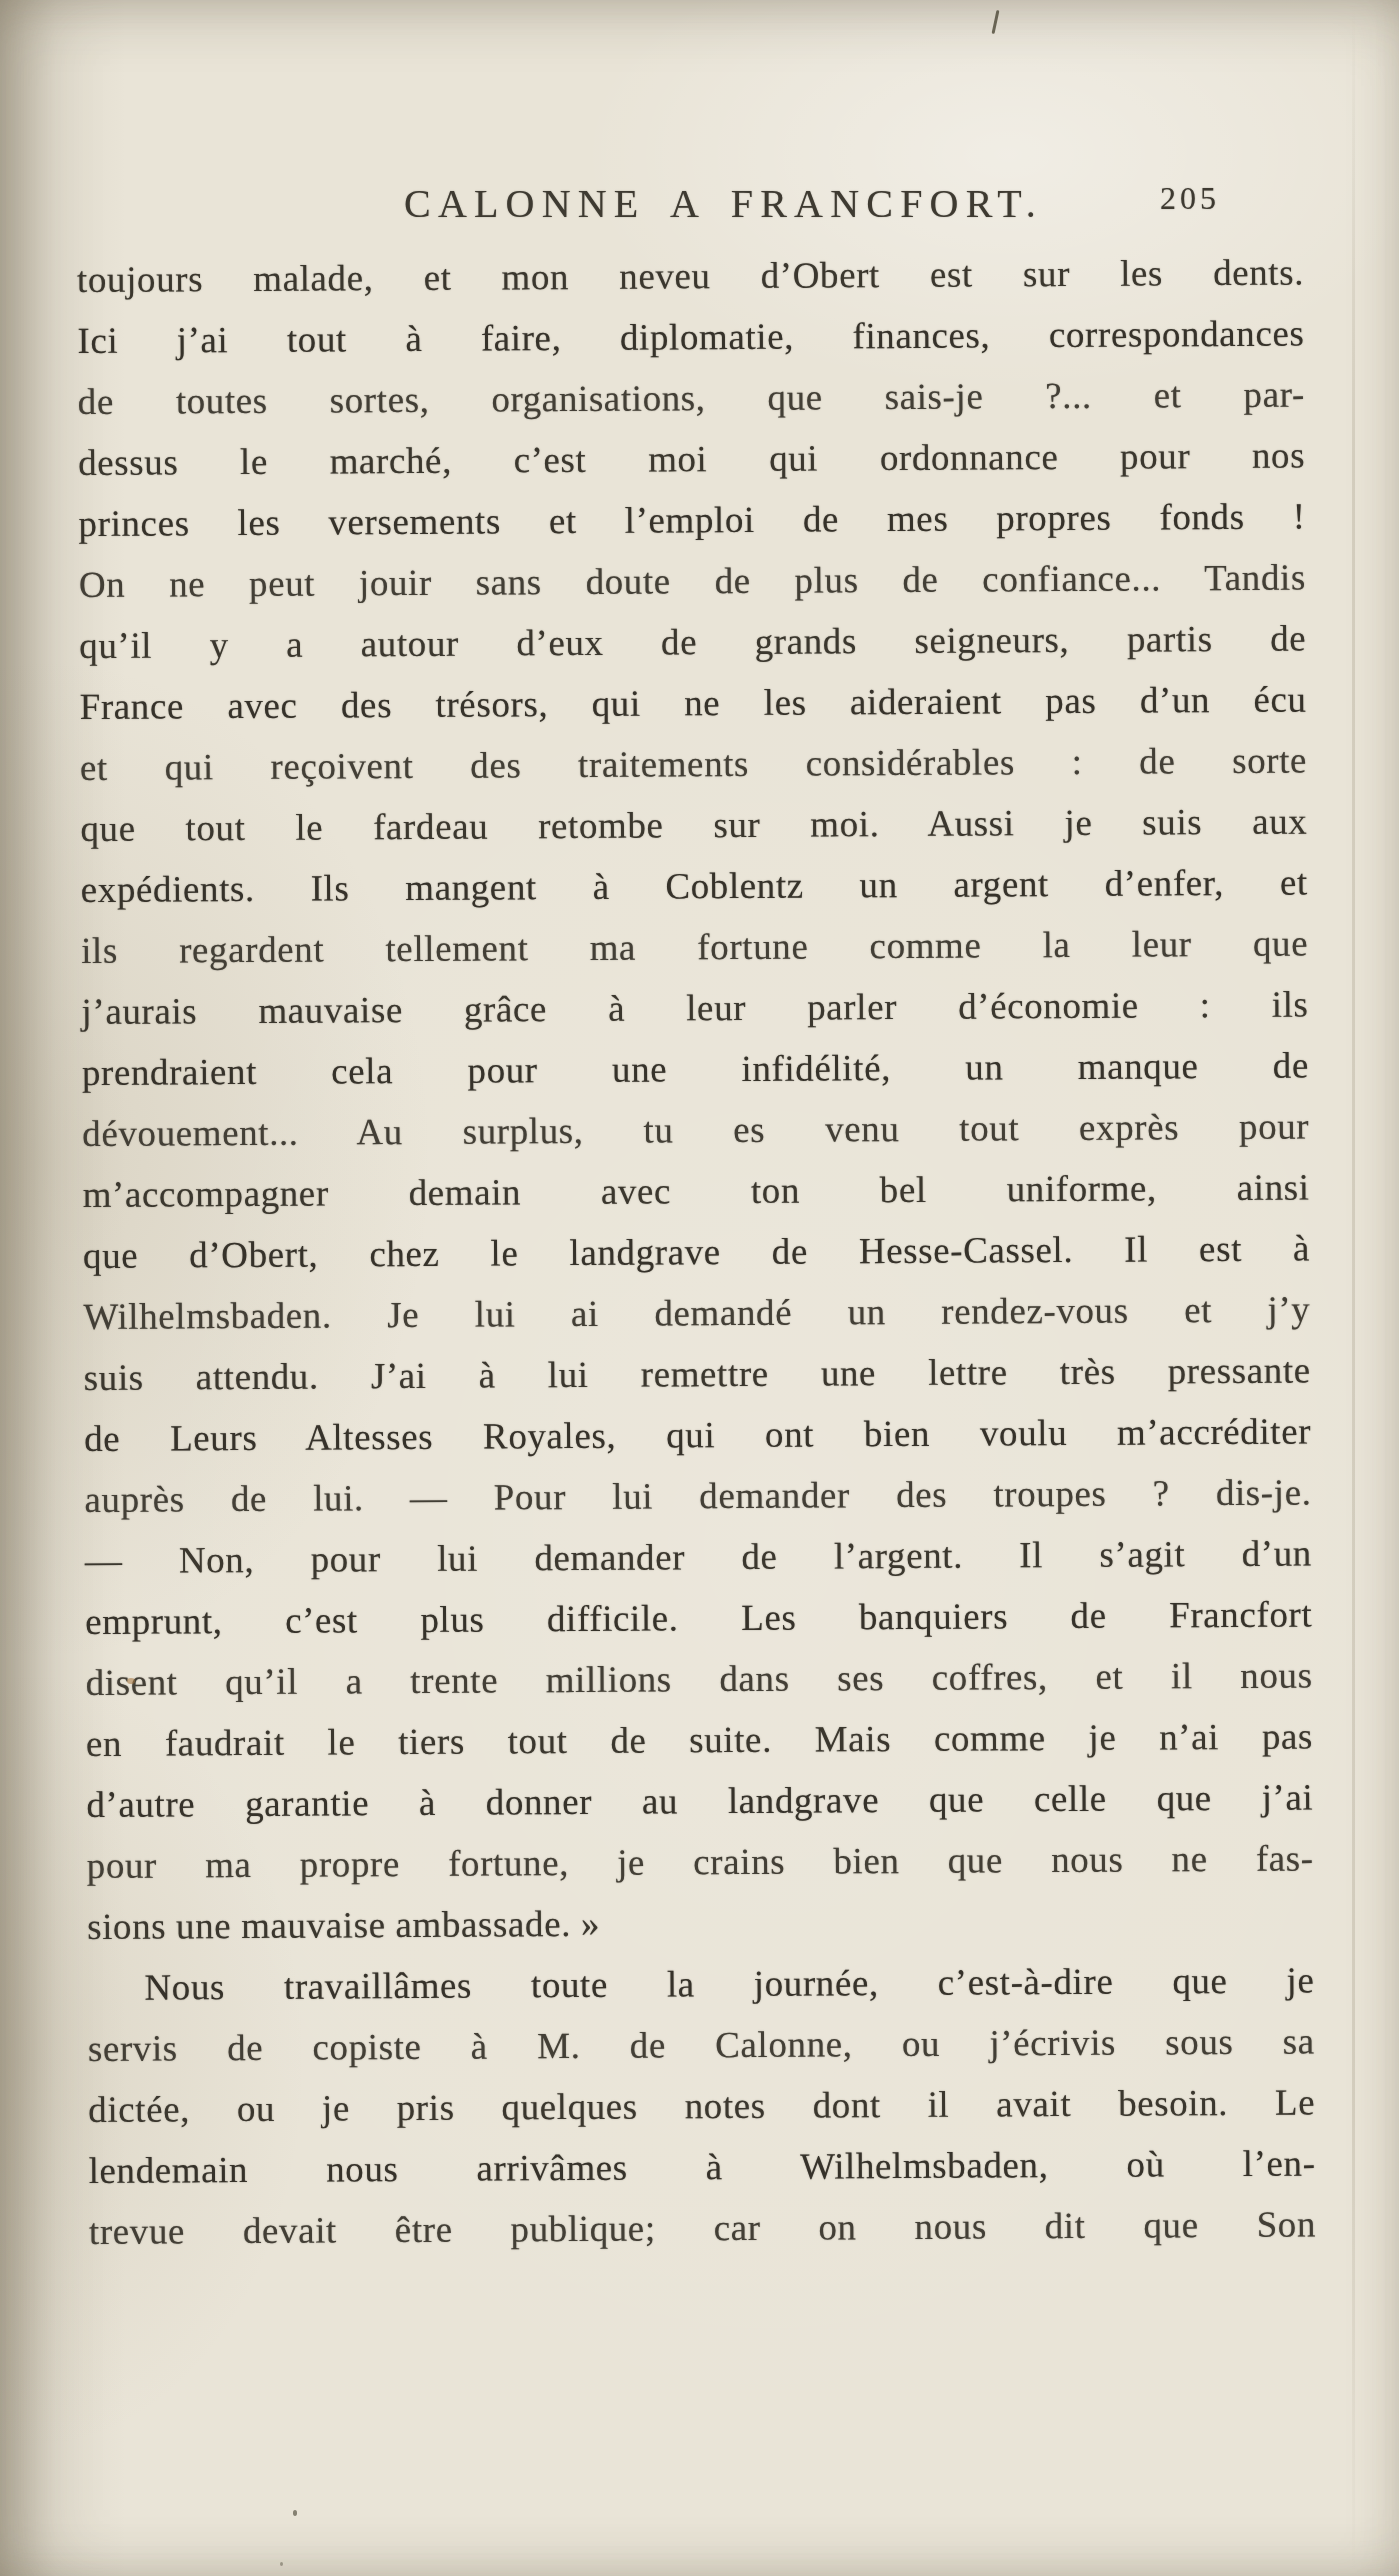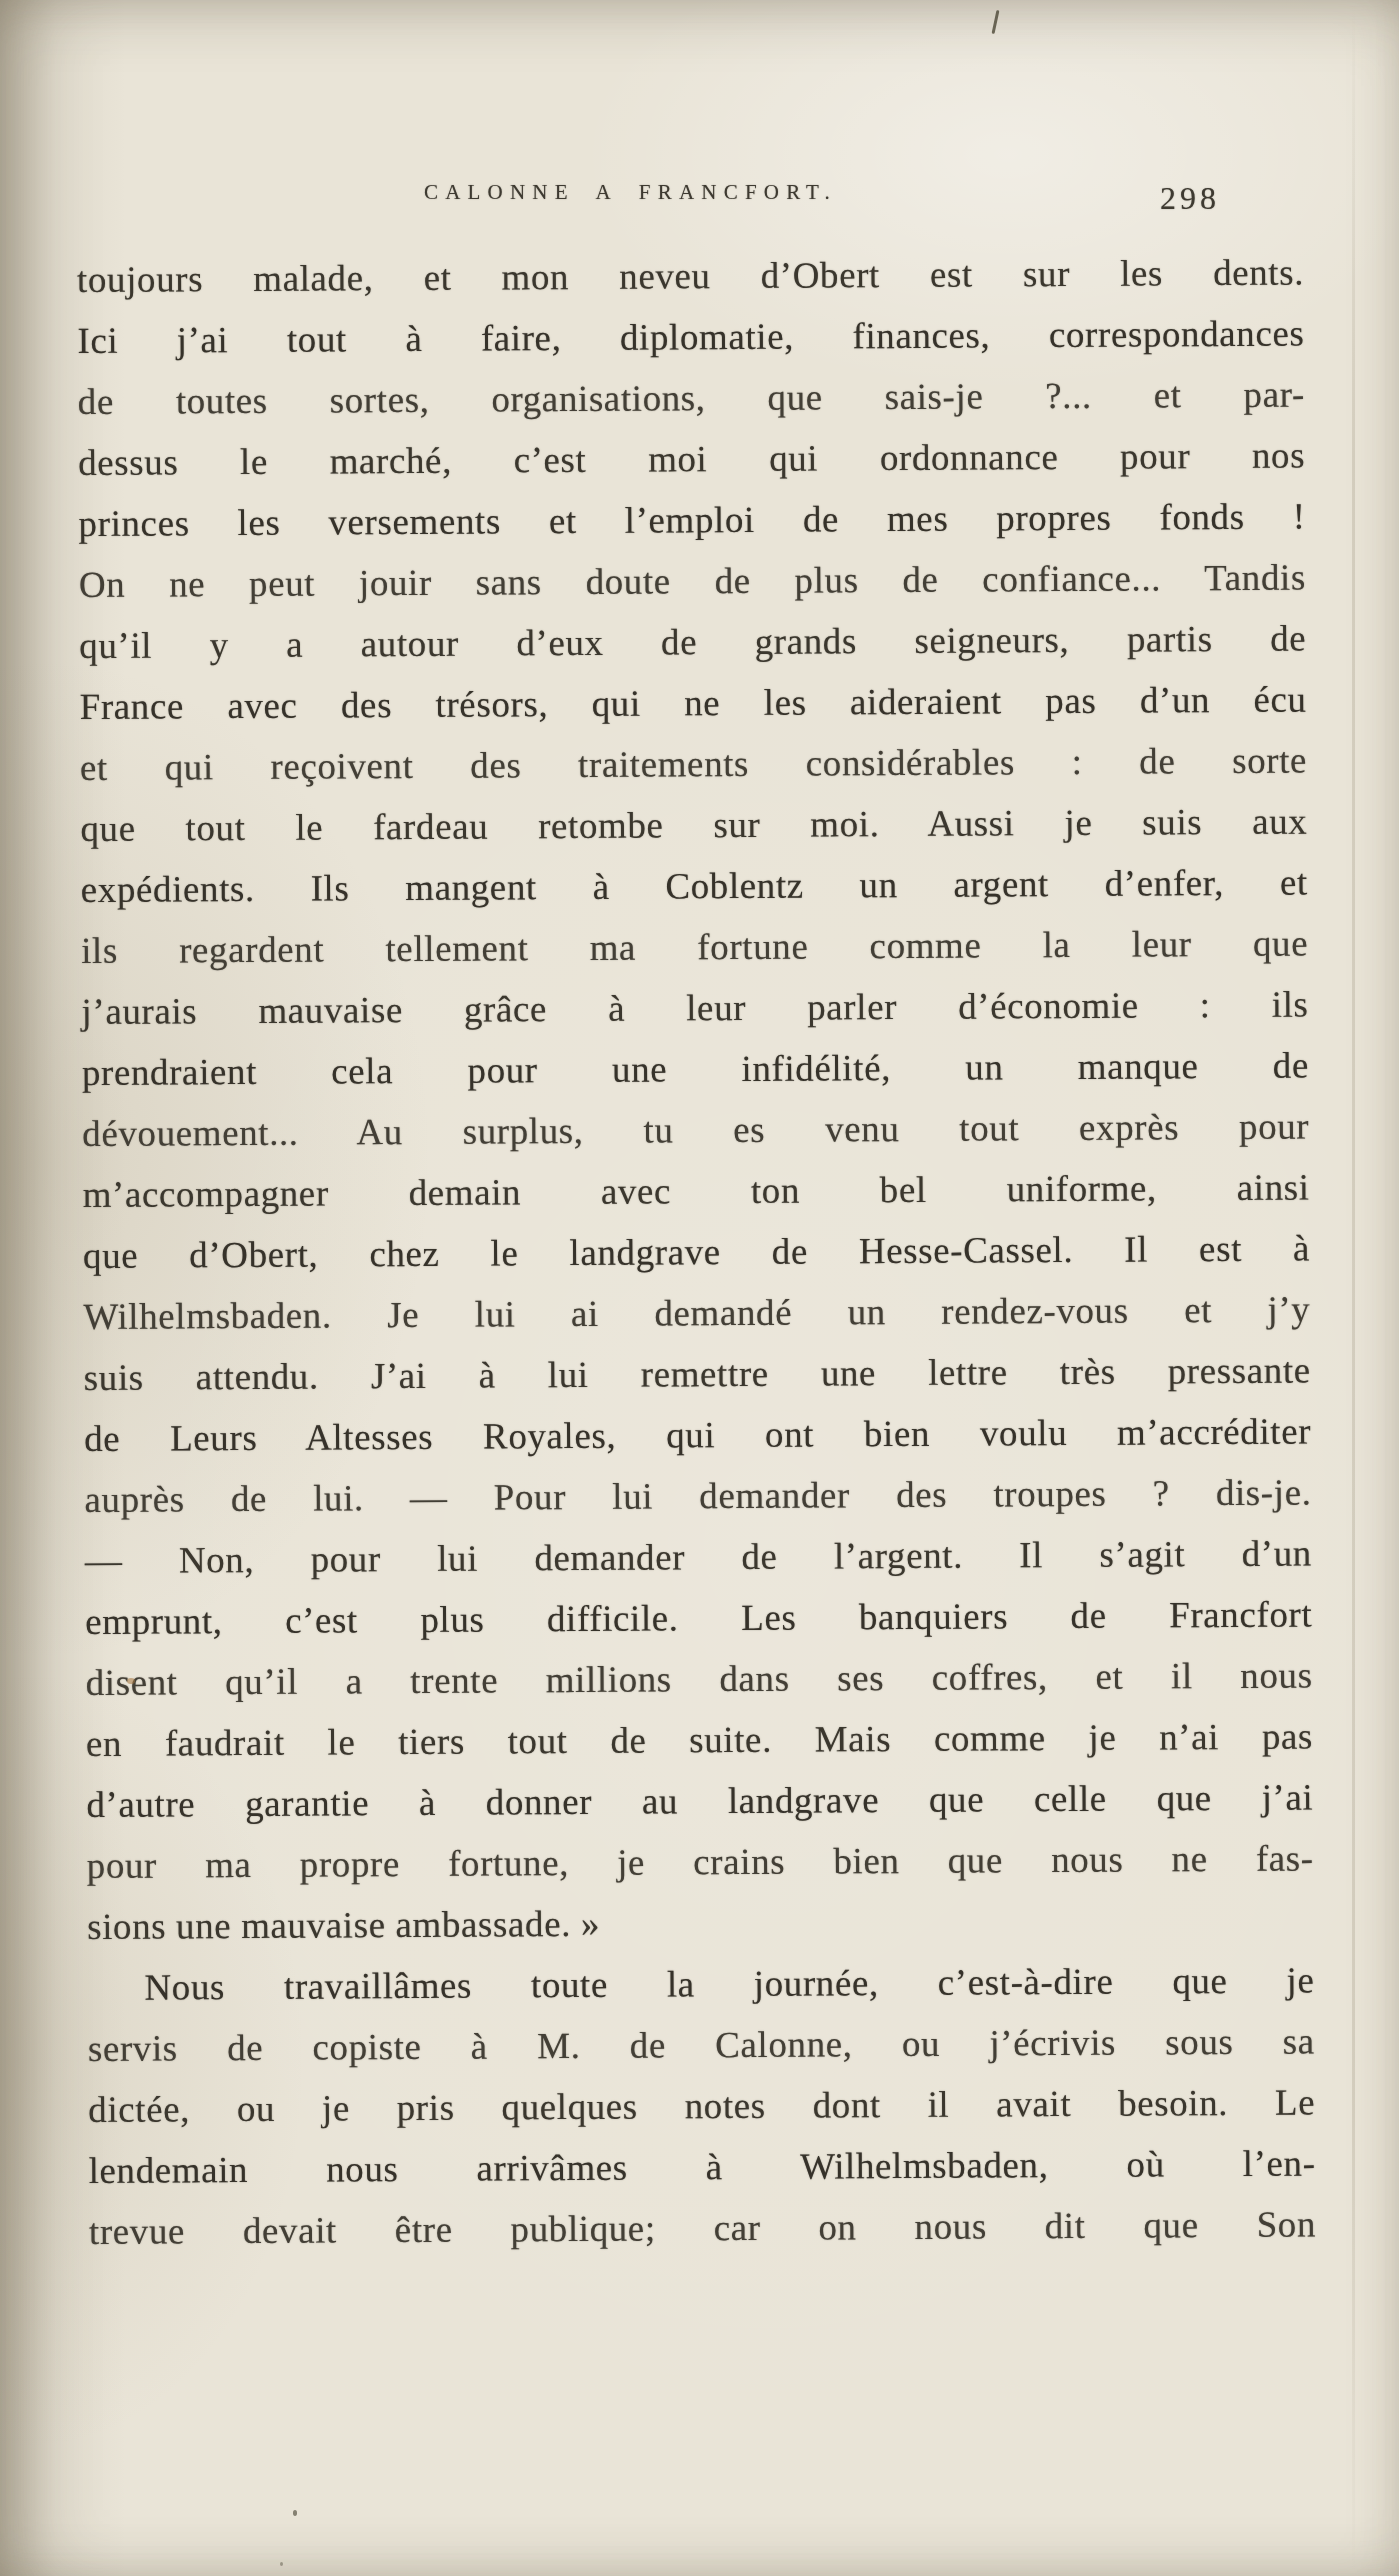--- a/index.html
+++ b/index.html
@@ -20,22 +20,22 @@
     box-shadow:
       inset 44px 0 76px -24px rgba(95,85,62,0.38),
       inset -24px 0 56px -24px rgba(95,85,62,0.20),
       inset 0 36px 68px -32px rgba(95,85,62,0.24),
       inset 0 -28px 60px -32px rgba(95,85,62,0.16);
   }
 
   .page-header-title {
     position: absolute;
     top: 180px;
-    left: 424px;
-    font-size: 21px;
+    left: 404px;
+    font-size: 40px;
     letter-spacing: 7.2px;
     word-spacing: 9.6px;
     color: #3e3a31;
     text-shadow: 0 0 1.2px rgba(62,58,49,0.55);
     white-space: nowrap;
   }
 
   .page-number {
     position: absolute;
     top: 180px;
@@ -104,21 +104,21 @@
 </style>
 </head>
 <body>
 
 <div class="book-page">
 
   <span class="top-tick"></span>
 
   <div class="page-header-title">CALONNE A FRANCFORT.</div>
 
-  <div class="page-number">298</div>
+  <div class="page-number">205</div>
 
   <div class="text-block">
       <div class="line">toujours malade, et mon neveu d’Obert est sur les dents.</div>
       <div class="line">Ici j’ai tout à faire, diplomatie, finances, correspondances</div>
       <div class="line">de toutes sortes, organisations, que sais-je ?... et par-</div>
       <div class="line">dessus le marché, c’est moi qui ordonnance pour nos</div>
       <div class="line">princes les versements et l’emploi de mes propres fonds !</div>
       <div class="line">On ne peut jouir sans doute de plus de confiance... Tandis</div>
       <div class="line">qu’il y a autour d’eux de grands seigneurs, partis de</div>
       <div class="line">France avec des trésors, qui ne les aideraient pas d’un écu</div>

